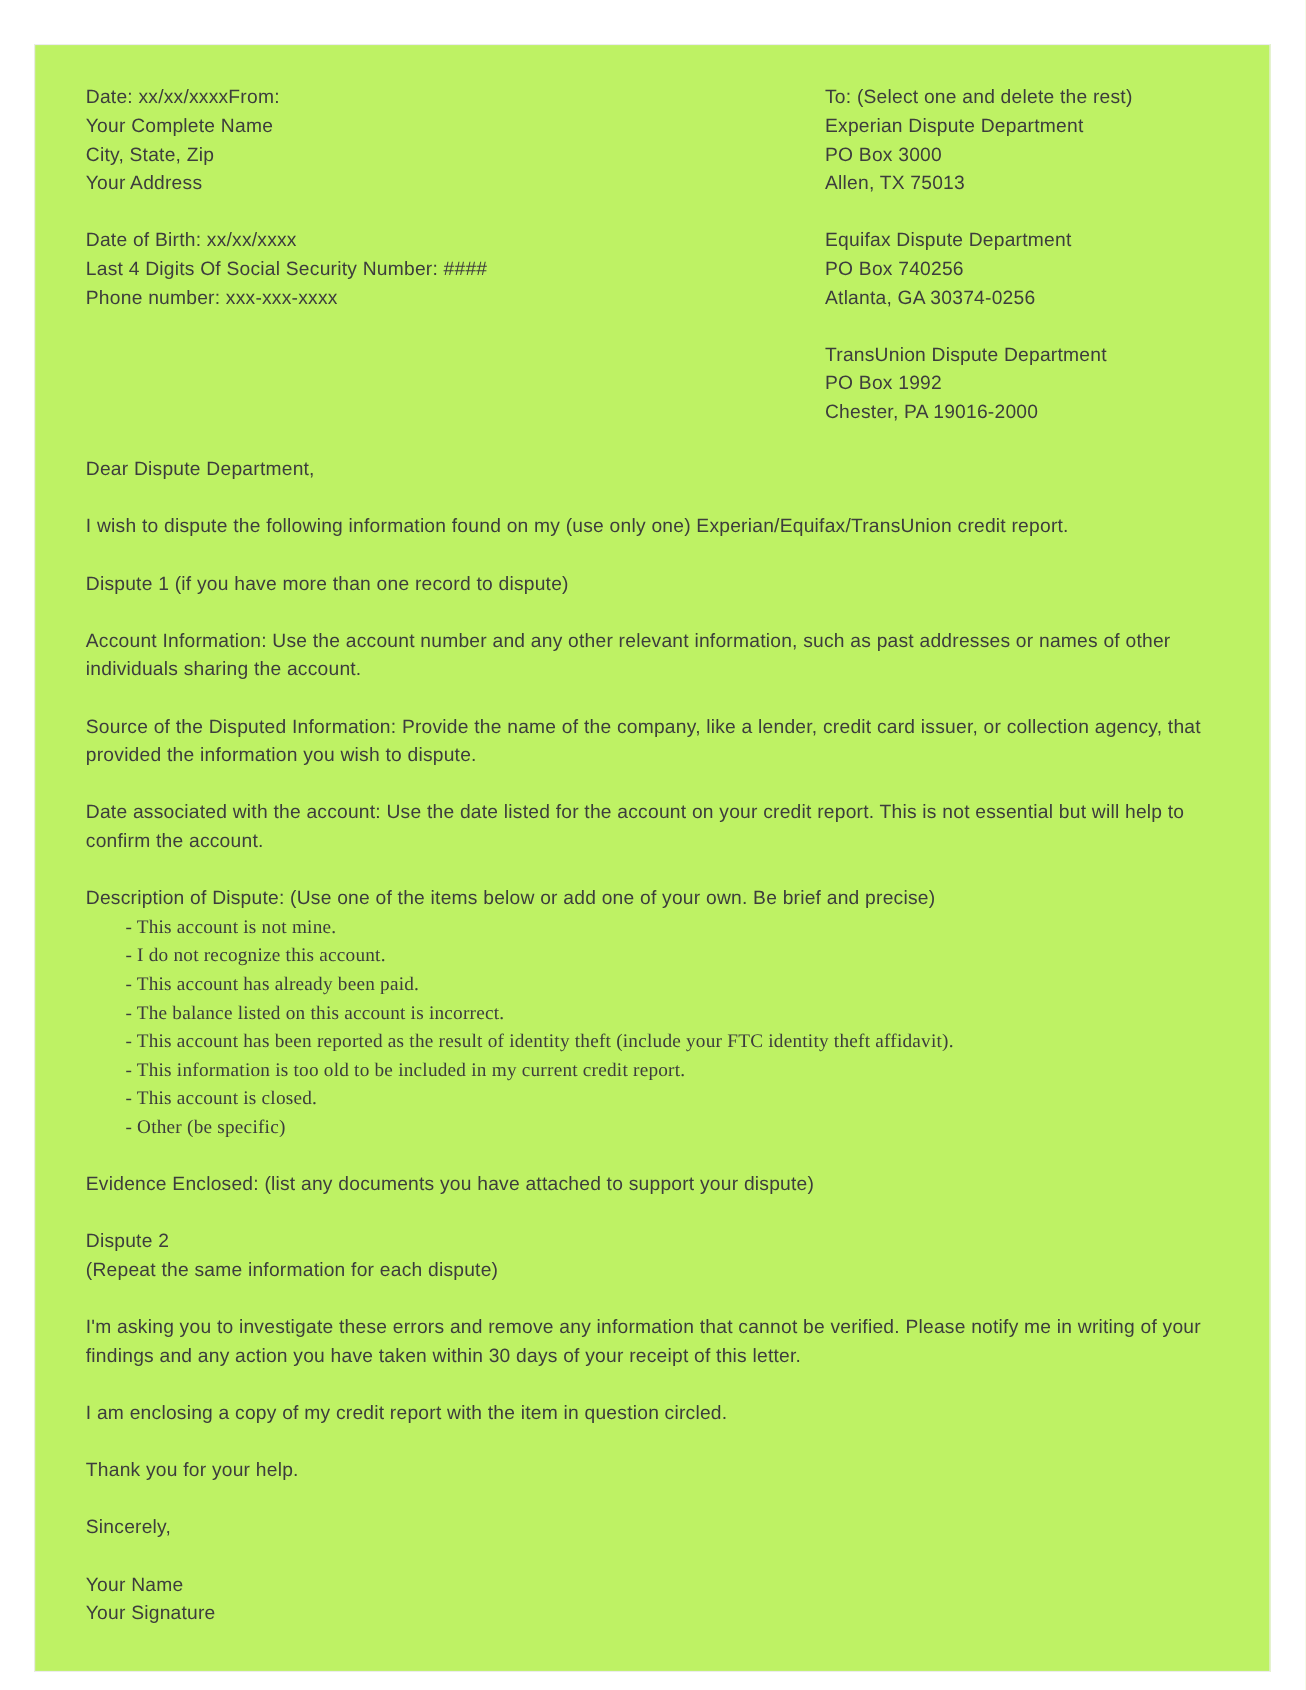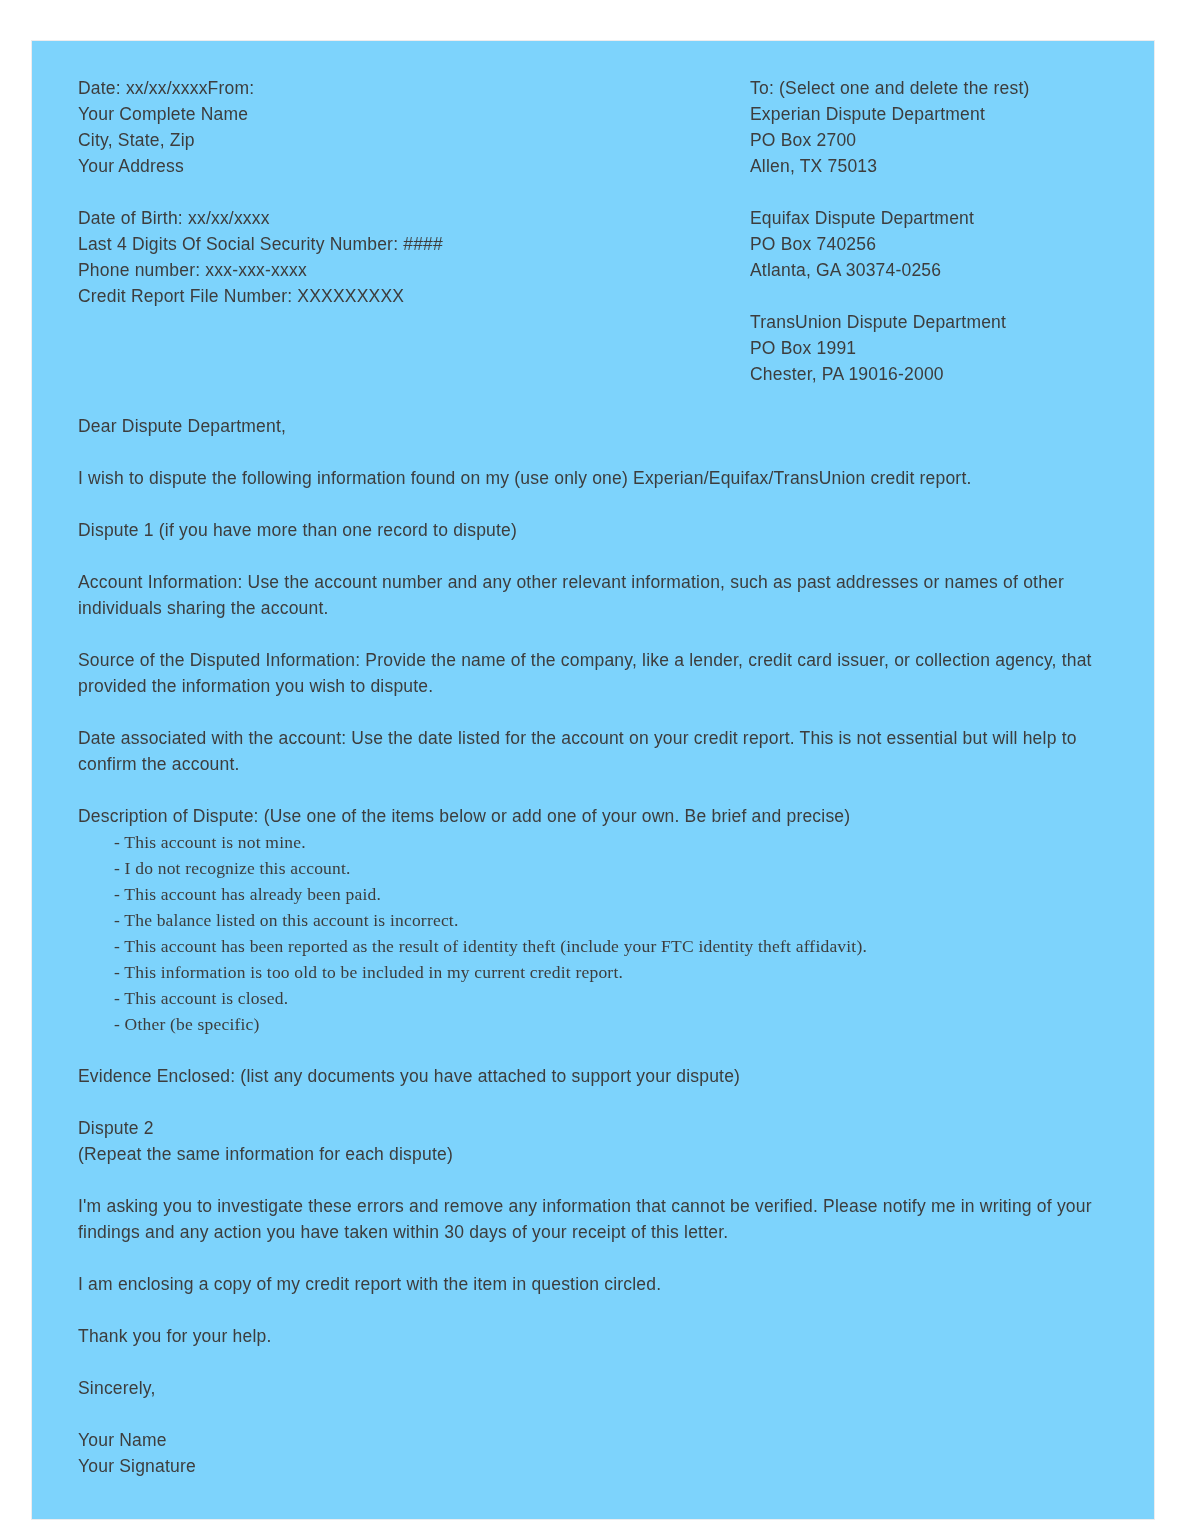--- a/index.html
+++ b/index.html
@@ -11,21 +11,21 @@
   }
   .canvas {
     width: 1187px;
     min-height: 1536px;
     background: #ffffff;
     padding: 40px 31px 33px 31px;
   }
   .paper {
     width: 1124px;
     min-height: 1463px;
-    background: #7dd3fc;
+    background: #bef264;
     border: 1px solid #ececee;
     padding: 34px 46px 40px 46px;
     color: #3d3d3d;
     font-size: 17.5px;
     line-height: 26px;
     letter-spacing: 0.2px;
   }
   .line { min-height: 26px; }
   .header-row {
     display: flex;
@@ -55,39 +55,38 @@
         <div class="group">
           <div class="line">Date: xx/xx/xxxxFrom:</div>
           <div class="line">Your Complete Name</div>
           <div class="line">City, State, Zip</div>
           <div class="line">Your Address</div>
         </div>
         <div class="group">
           <div class="line">Date of Birth: xx/xx/xxxx</div>
           <div class="line">Last 4 Digits Of Social Security Number: ####</div>
           <div class="line">Phone number: xxx-xxx-xxxx</div>
-          <div class="line">Credit Report File Number: XXXXXXXXX</div>
         </div>
       </div>
 
       <div class="recipient-col">
         <div class="group">
           <div class="line">To: (Select one and delete the rest)</div>
           <div class="line">Experian Dispute Department</div>
-          <div class="line">PO Box 2700</div>
+          <div class="line">PO Box 3000</div>
           <div class="line">Allen, TX 75013</div>
         </div>
         <div class="group">
           <div class="line">Equifax Dispute Department</div>
           <div class="line">PO Box 740256</div>
           <div class="line">Atlanta, GA 30374-0256</div>
         </div>
         <div class="group">
           <div class="line">TransUnion Dispute Department</div>
-          <div class="line">PO Box 1991</div>
+          <div class="line">PO Box 1992</div>
           <div class="line">Chester, PA 19016-2000</div>
         </div>
       </div>
     </div>
 
     <p class="para">Dear Dispute Department,</p>
 
     <p class="para">I wish to dispute the following information found on my (use only one) Experian/Equifax/TransUnion credit report.</p>
 
     <p class="para">Dispute 1 (if you have more than one record to dispute)</p>

